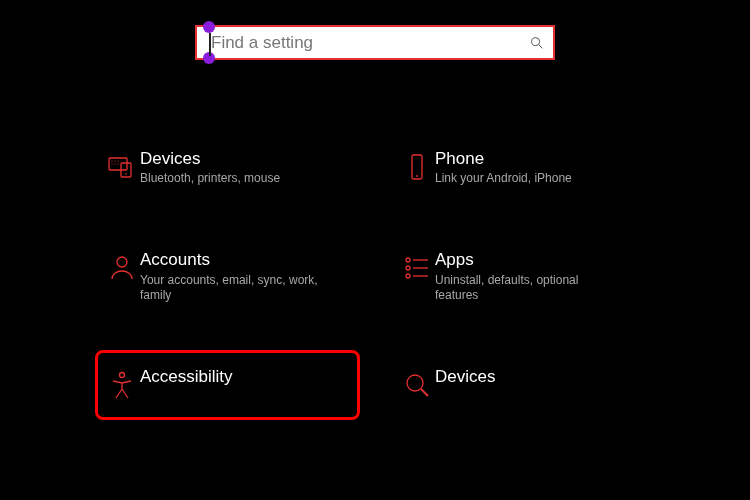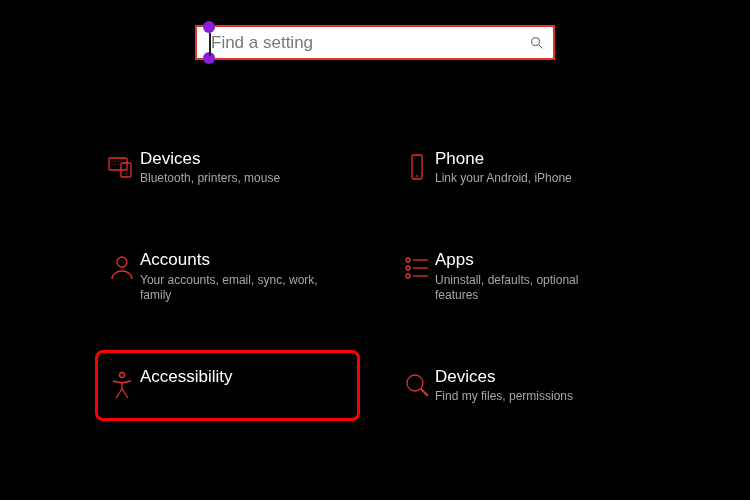--- a/index.html
+++ b/index.html
@@ -223,18 +223,17 @@
 
     <div class="tile">
       <span class="icon-slot">
         <svg viewBox="0 0 32 32">
           <circle cx="14" cy="14" r="8"></circle>
           <line x1="20" y1="20" x2="27" y2="27" stroke-width="2"></line>
         </svg>
       </span>
       <div class="tile-text">
         <div class="tile-title">Devices</div>
-        <div class="tile-desc">Find my files, permissions</div>
       </div>
     </div>
 
   </div>
 </div>
 
 </body></html>

